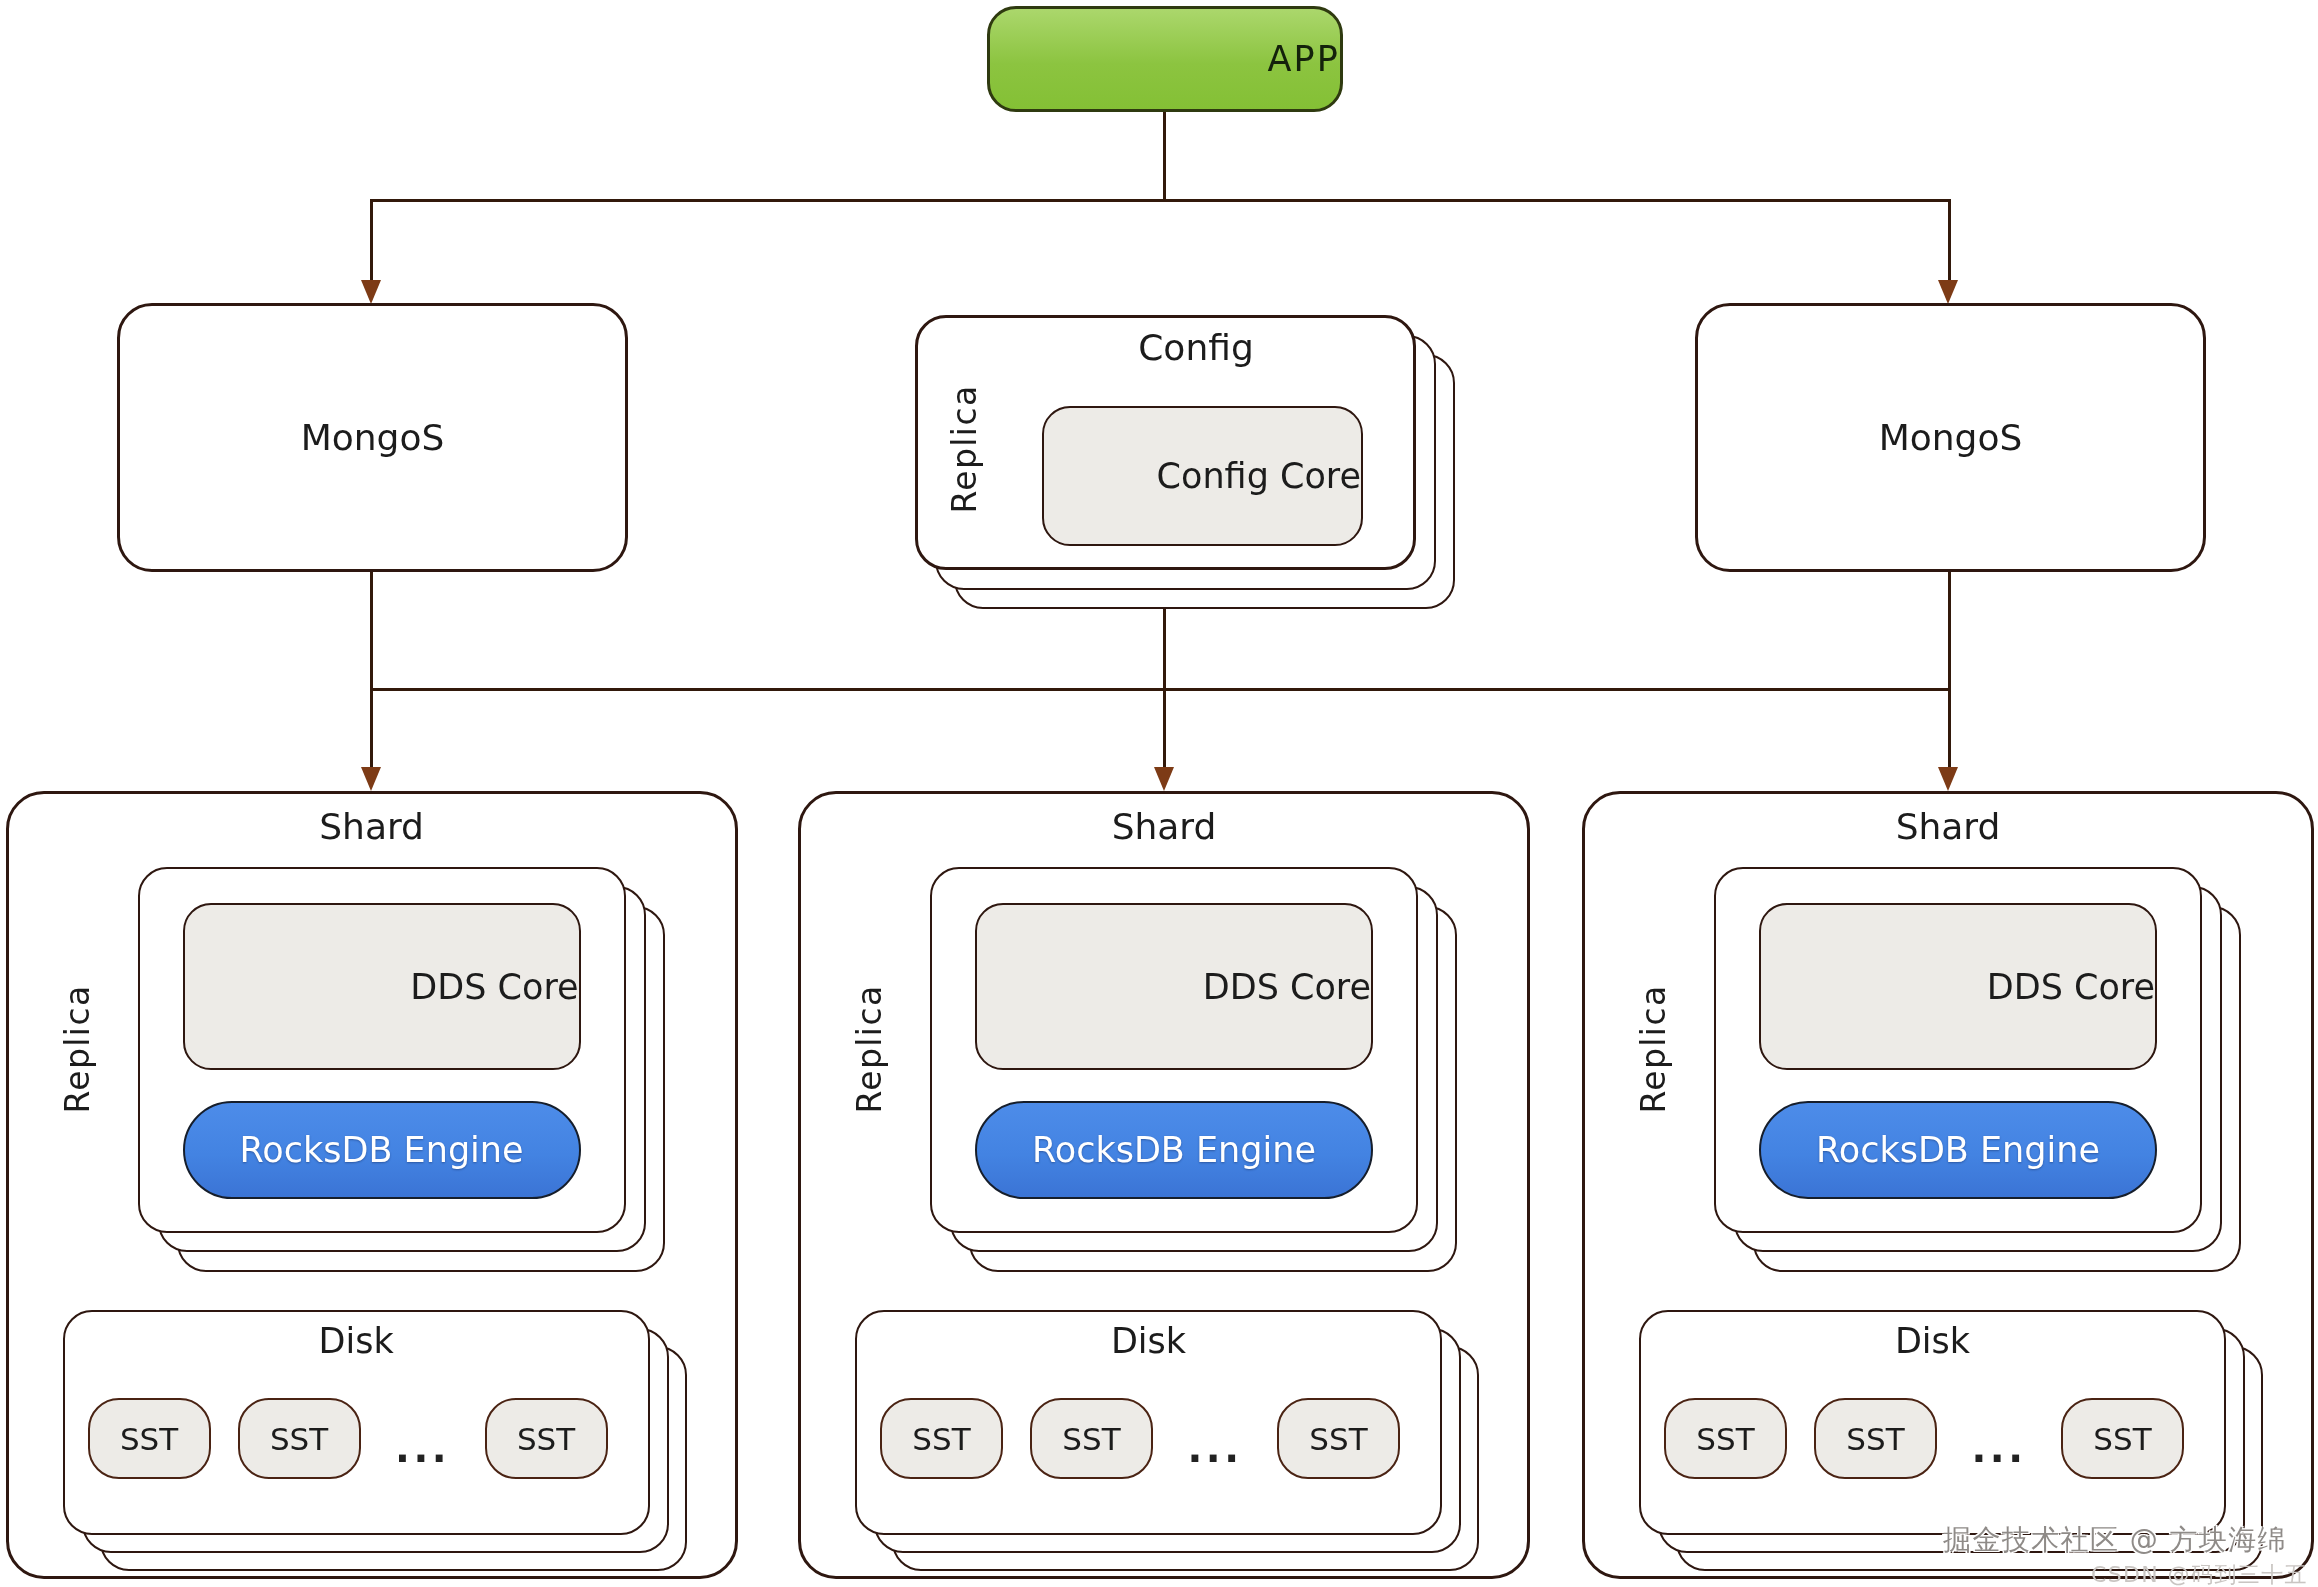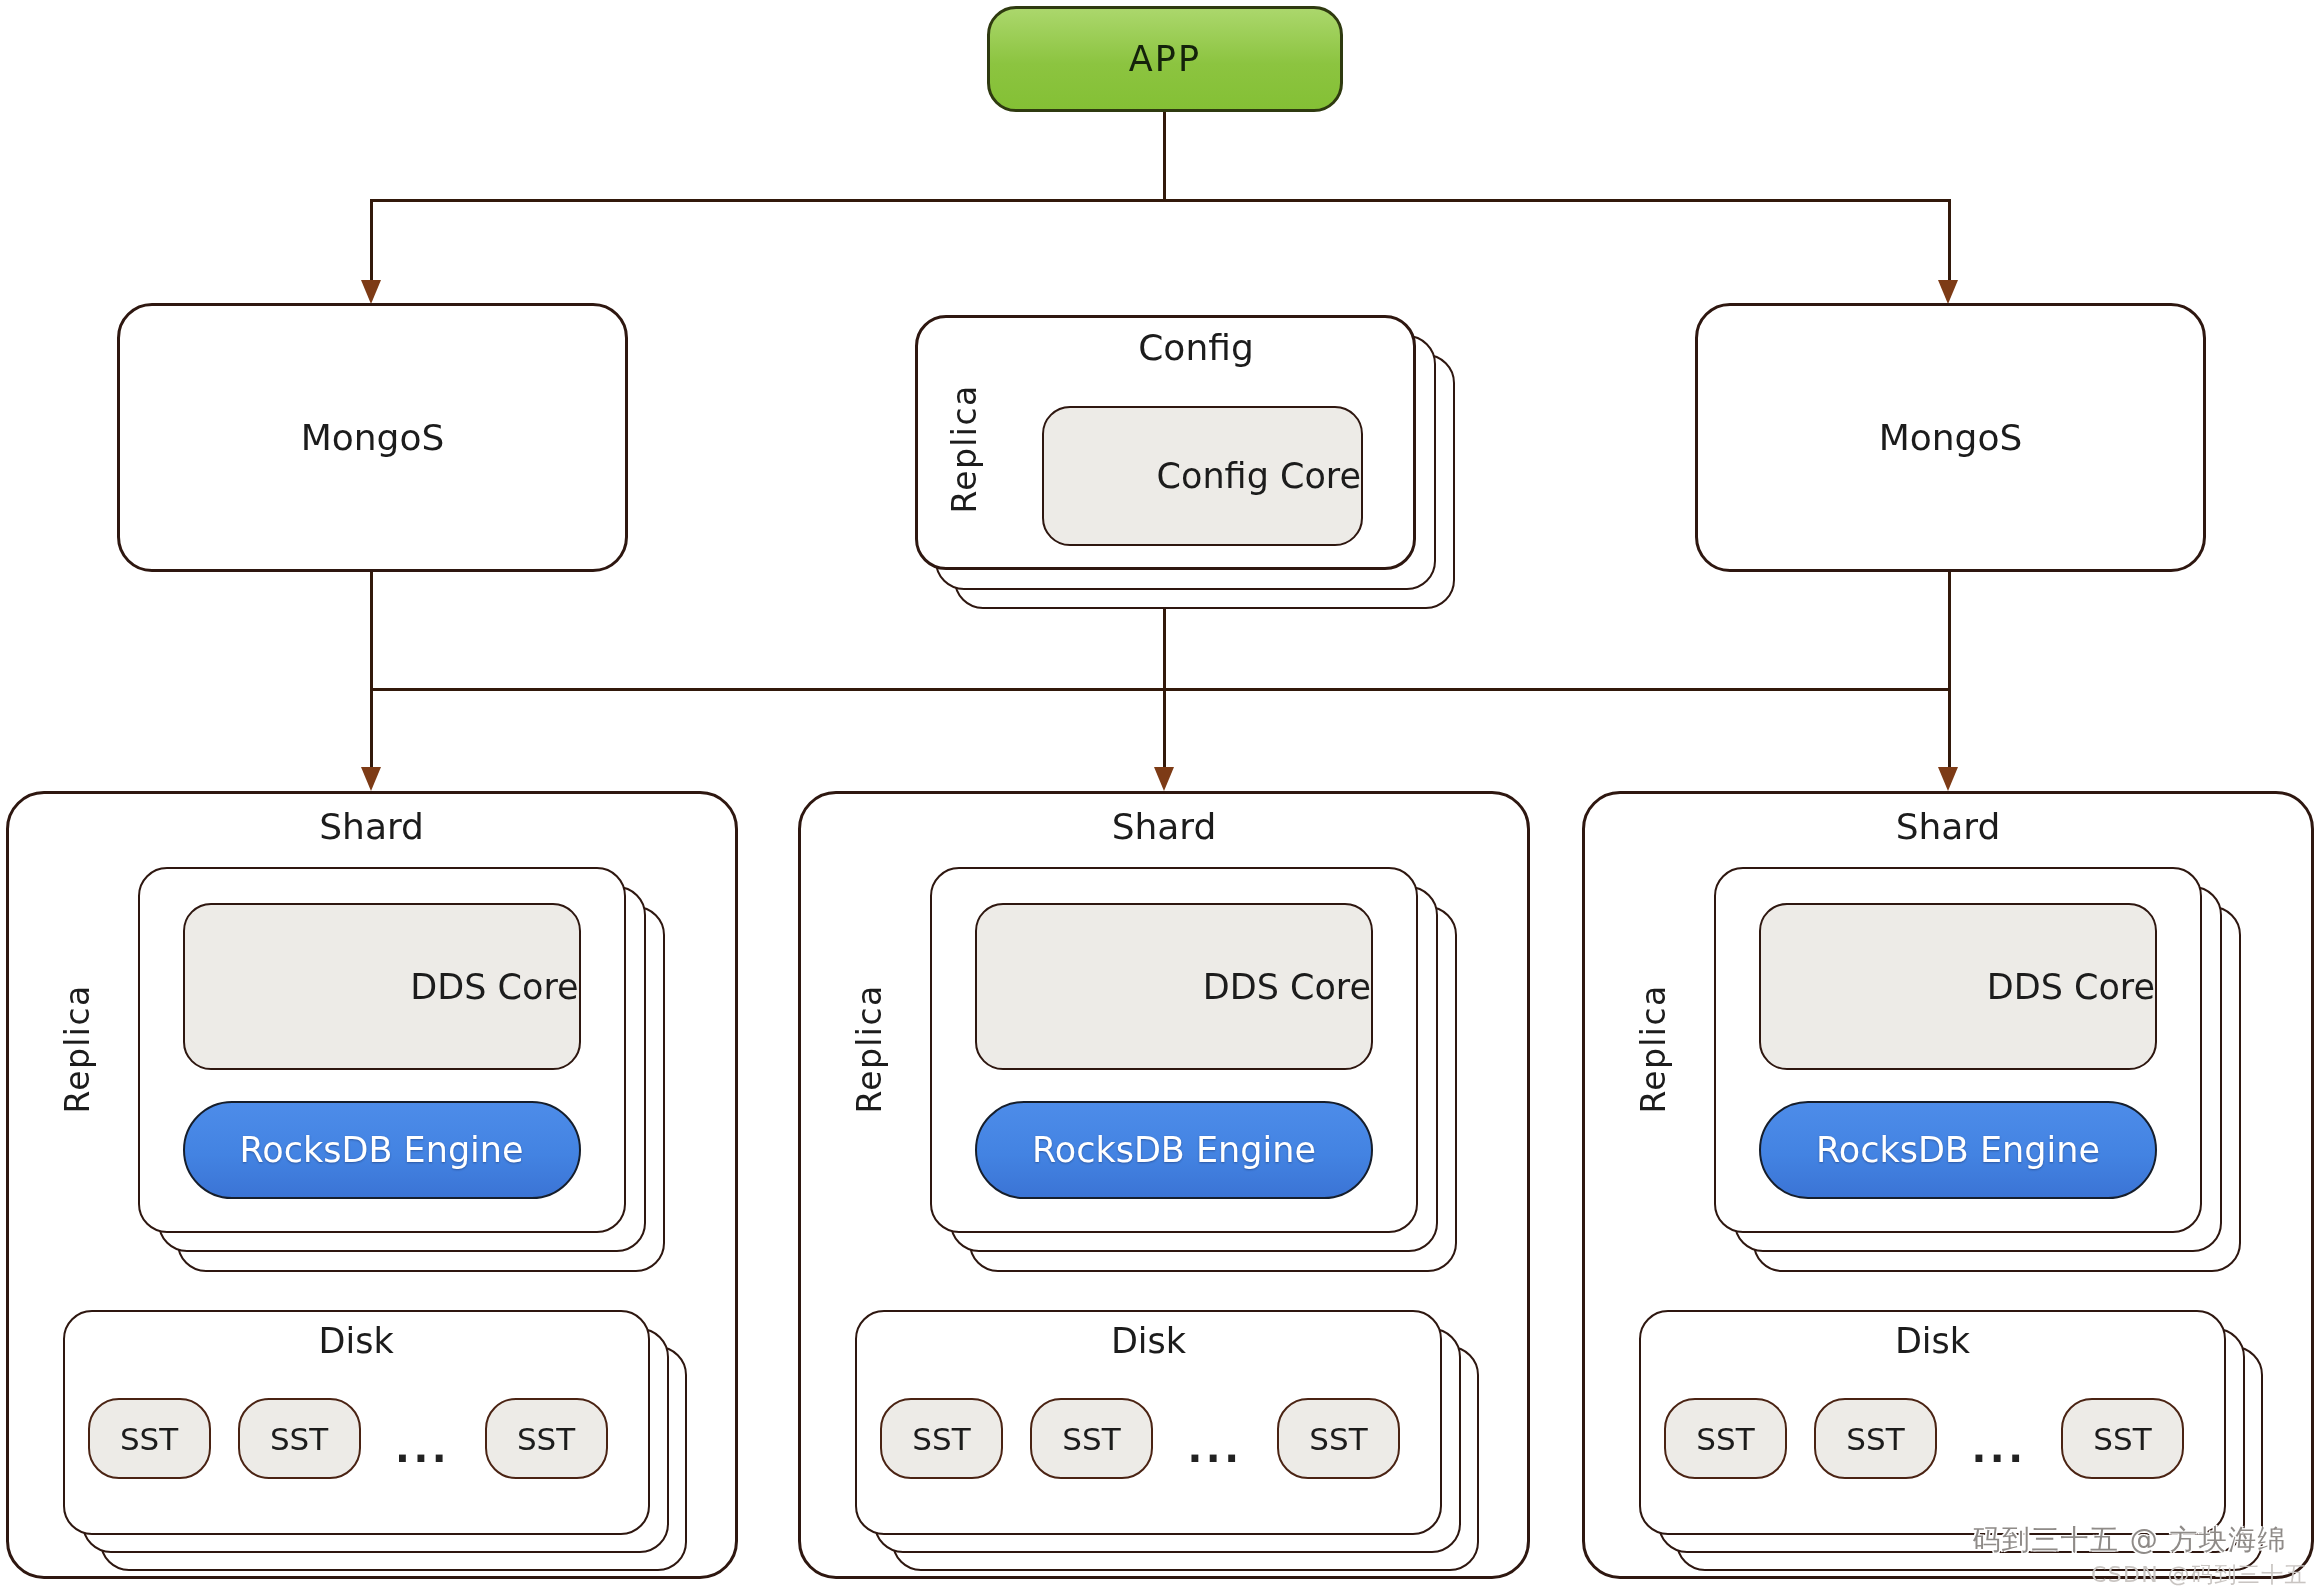--- a/index.html
+++ b/index.html
@@ -38,21 +38,21 @@
     position:absolute; width:0; height:0;
     border-left:10.5px solid transparent; border-right:10.5px solid transparent;
     border-top:24px solid #7d3b16;
   }
 
   
   #app-node {
     position:absolute; left:987px; top:5.6px; width:356px; height:106px;
     box-sizing:border-box; border:3.5px solid #2f3a10; border-radius:29px;
     background:linear-gradient(180deg,#abd76c 0%,#8cc440 55%,#84c035 100%);
-    display:flex; align-items:center; justify-content:center;
+    display:flex; align-items:center; justify-content:flex-end;
     font-size:35px; letter-spacing:2.1px; color:#14220b;
   }
   .title-52 { font-size:36px; }
   .title-50 { font-size:35px; }
 
   .engine-box {
     position:absolute; box-sizing:border-box;
     background:linear-gradient(180deg,#4d8ce9 0%,#4383e2 55%,#3b74d5 100%);
     border:2.8px solid #161e2b; border-radius:49px;
     display:flex; align-items:center; justify-content:center;
@@ -198,17 +198,17 @@
     </div>
     <div class="sst" style="left:229px; top:604px;">
       <span>SST</span>
     </div>
     <div class="ellipsis" style="left:372px; top:614px; width:84px; height:63px;">...</div>
     <div class="sst" style="left:476px; top:604px;">
       <span>SST</span>
     </div>
   </div>
 
-  <div id="watermark-juejin">码到三十五 @ 方块海绵</div>
+  <div id="watermark-juejin">掘金技术社区 @ 方块海绵</div>
   <div id="watermark-csdn">CSDN @码到三十五</div>
 
 </div>
 
 
 </body></html>

